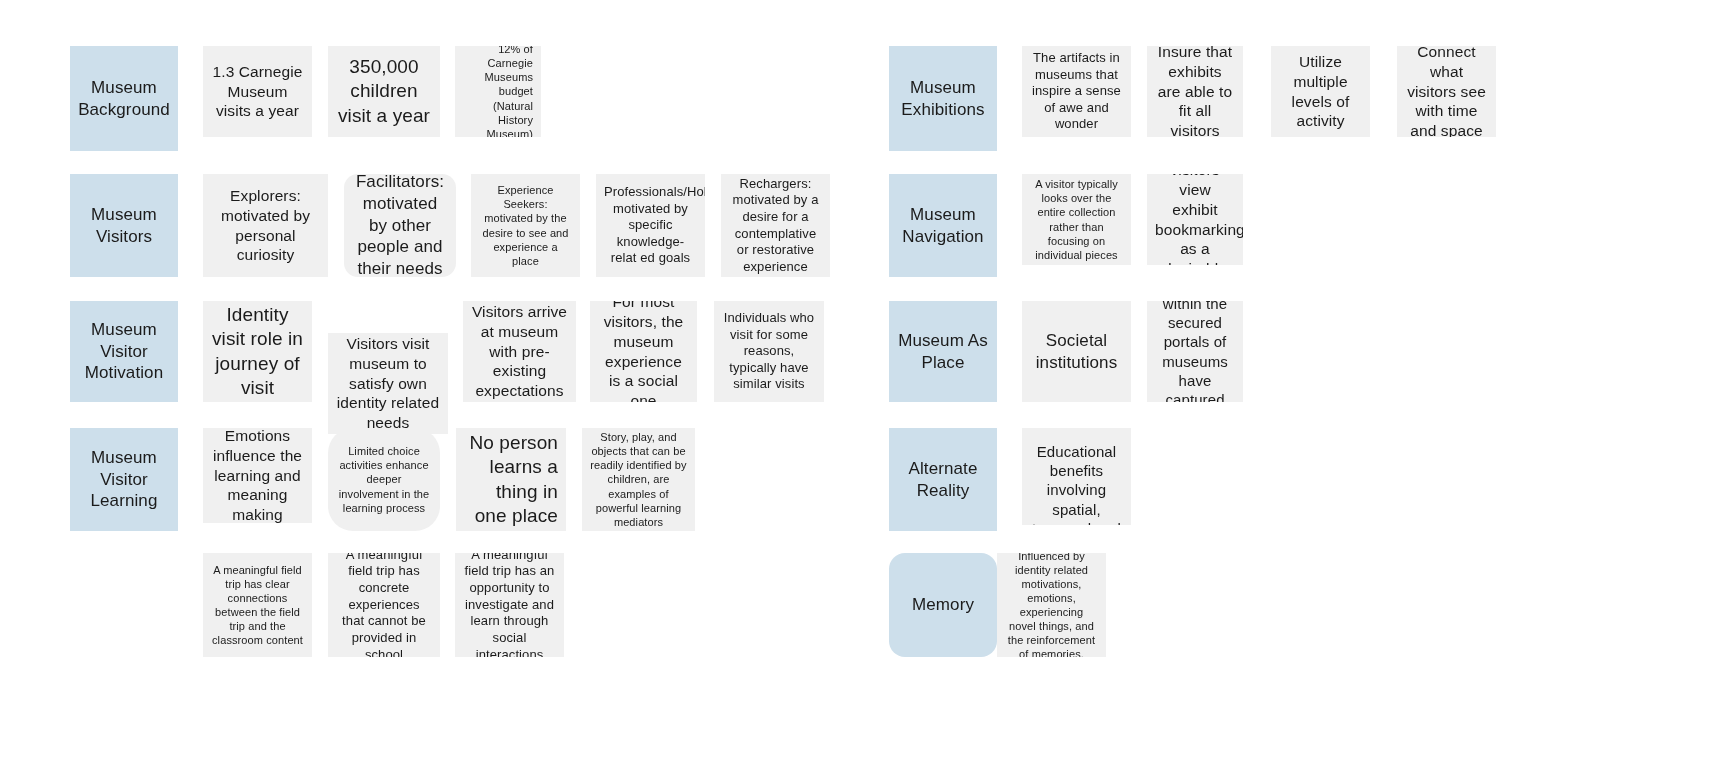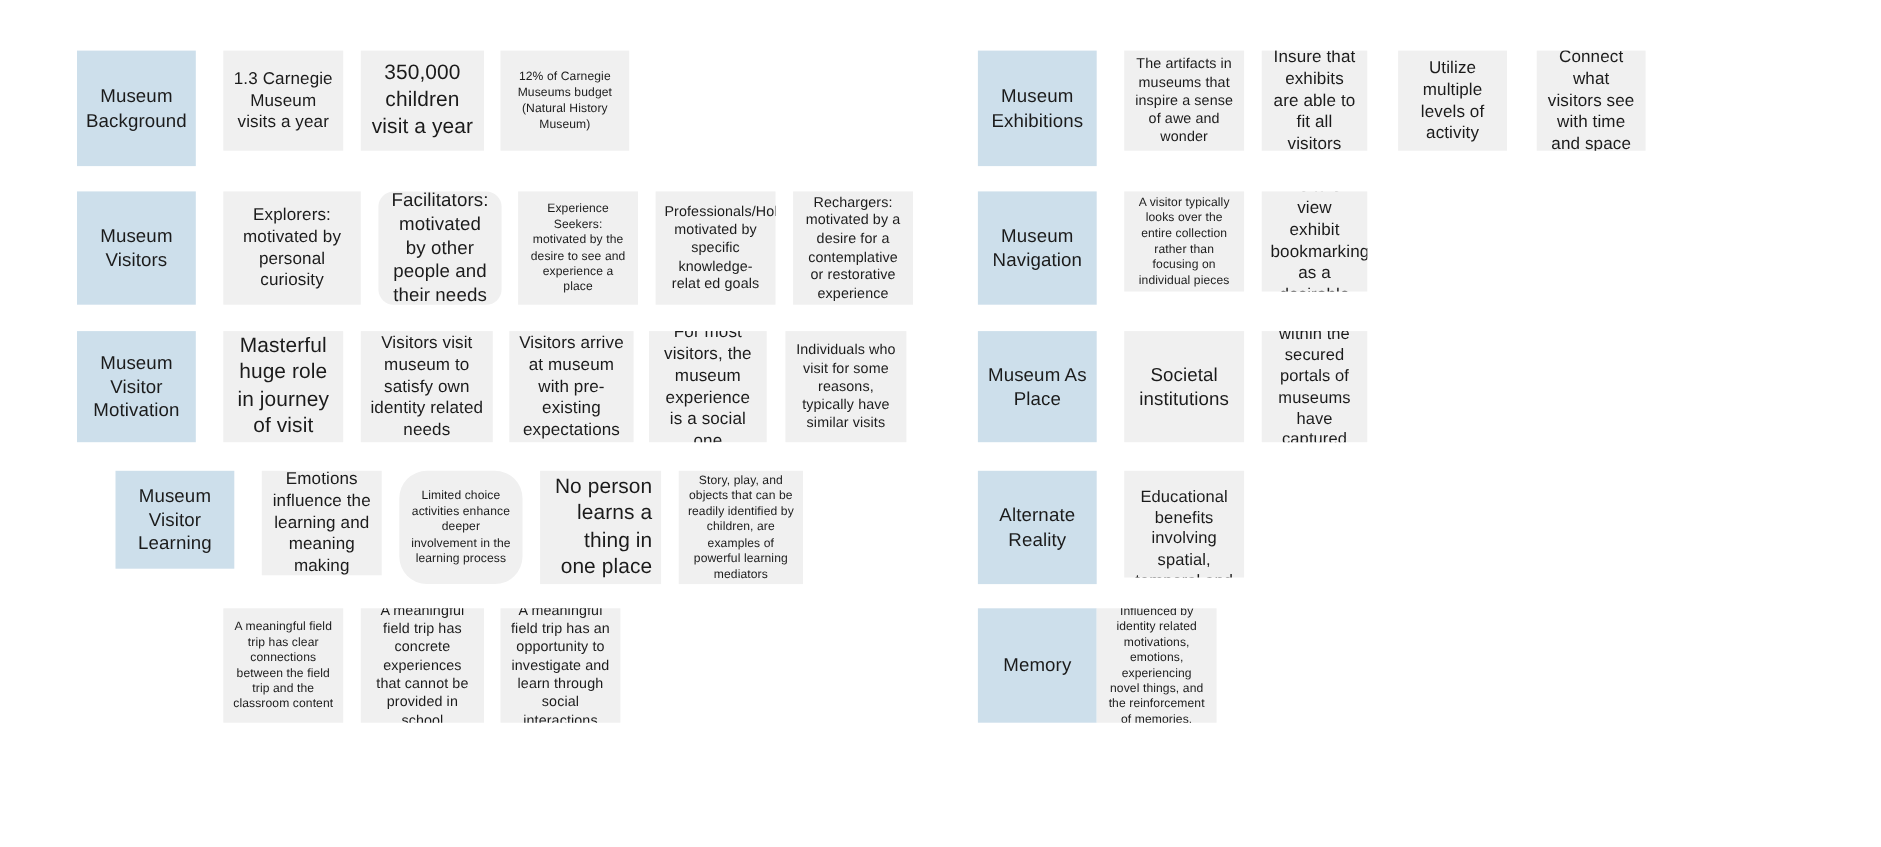--- a/index.html
+++ b/index.html
@@ -83,21 +83,21 @@
     <div class="row" style="top:46px; left:70px;">
       <div class="card header t-lg" style="width:108px; height:105px;">
         <span class="card-text">Museum Background</span>
       </div>
       <div class="card note t-md" style="width:109px; height:91px; margin-left:25px;">
         <span class="card-text">1.3 Carnegie Museum visits a year</span>
       </div>
       <div class="card note t-xl" style="width:112px; height:91px; margin-left:16px;">
         <span class="card-text">350,000 children visit a year</span>
       </div>
-      <div class="card note t-xs" style="width:117px; height:91px; margin-left:15px;">
+      <div class="card note t-xs" style="width:86px; height:91px; margin-left:15px;text-align:right;">
         <span class="card-text">12% of Carnegie Museums budget (Natural History Museum)</span>
       </div>
     </div>
 
     <div class="row" style="top:174px; left:70px;">
       <div class="card header t-lg" style="width:108px; height:103px;">
         <span class="card-text">Museum Visitors</span>
       </div>
       <div class="card note t-md" style="width:125px; height:103px; margin-left:25px;">
         <span class="card-text">Explorers: motivated by personal curiosity</span>
@@ -114,38 +114,38 @@
       <div class="card note t-sm" style="width:109px; height:103px; margin-left:16px;">
         <span class="card-text">Rechargers: motivated by a desire for a contemplative or restorative experience</span>
       </div>
     </div>
 
     <div class="row" style="top:301px; left:70px;">
       <div class="card header t-lg" style="width:108px; height:101px;">
         <span class="card-text">Museum Visitor Motivation</span>
       </div>
       <div class="card note t-xl" style="width:109px; height:101px; margin-left:25px;">
-        <span class="card-text">Masterful huge role in journey of visit</span>
-      </div>
-      <div class="card note t-md" style="width:120px; height:101px; margin-left:16px;">
+        <span class="card-text">Identity visit role in journey of visit</span>
+      </div>
+      <div class="card note t-md" style="width:120px; height:101px; margin-left:16px;margin-top:32px;">
         <span class="card-text">Visitors visit museum to satisfy own identity related needs</span>
       </div>
       <div class="card note t-md" style="width:113px; height:101px; margin-left:15px;">
         <span class="card-text">Visitors arrive at museum with pre-existing expectations</span>
       </div>
       <div class="card note t-md" style="width:107px; height:101px; margin-left:14px;">
         <span class="card-text">For most visitors, the museum experience is a social one</span>
       </div>
       <div class="card note t-sm" style="width:110px; height:101px; margin-left:17px;">
         <span class="card-text">Individuals who visit for some reasons, typically have similar visits</span>
       </div>
     </div>
 
     <div class="row" style="top:428px; left:70px;">
-      <div class="card header t-lg" style="width:108px; height:89px;margin-left:35px;">
+      <div class="card header t-lg" style="width:108px; height:103px;">
         <span class="card-text">Museum Visitor Learning</span>
       </div>
       <div class="card note t-md" style="width:109px; height:95px; margin-left:25px;">
         <span class="card-text">Emotions influence the learning and meaning making</span>
       </div>
       <div class="card note t-xs" style="width:112px; height:103px; margin-left:16px;border-radius:25px;">
         <span class="card-text">Limited choice activities enhance deeper involvement in the learning process</span>
       </div>
       <div class="card note t-xl" style="width:110px; height:103px; margin-left:16px;text-align:right;">
         <span class="card-text">No person learns a thing in one place</span>
@@ -216,21 +216,21 @@
     <div class="row" style="top:428px; left:-11px;">
       <div class="card header t-lg" style="width:108px; height:103px;">
         <span class="card-text">Alternate Reality</span>
       </div>
       <div class="card note t-xxs clip" style="width:109px; height:97px; margin-left:25px;">
         <span class="card-text">Educational benefits involving spatial, temporal and contextual conceptualisation and provide kinaesthetic, explorative and knowledge-challenging stimulus</span>
       </div>
     </div>
 
     <div class="row" style="top:553px; left:-11px;">
-      <div class="card header t-lg" style="width:108px; height:104px;">
+      <div class="card header t-lg" style="width:108px; height:104px;border-radius:16px;">
         <span class="card-text">Memory</span>
       </div>
       <div class="card note t-xs" style="width:109px; height:104px; ">
         <span class="card-text">Influenced by identity related motivations, emotions, experiencing novel things, and the reinforcement of memories.</span>
       </div>
     </div>
 
   </div>
 
 </div>

